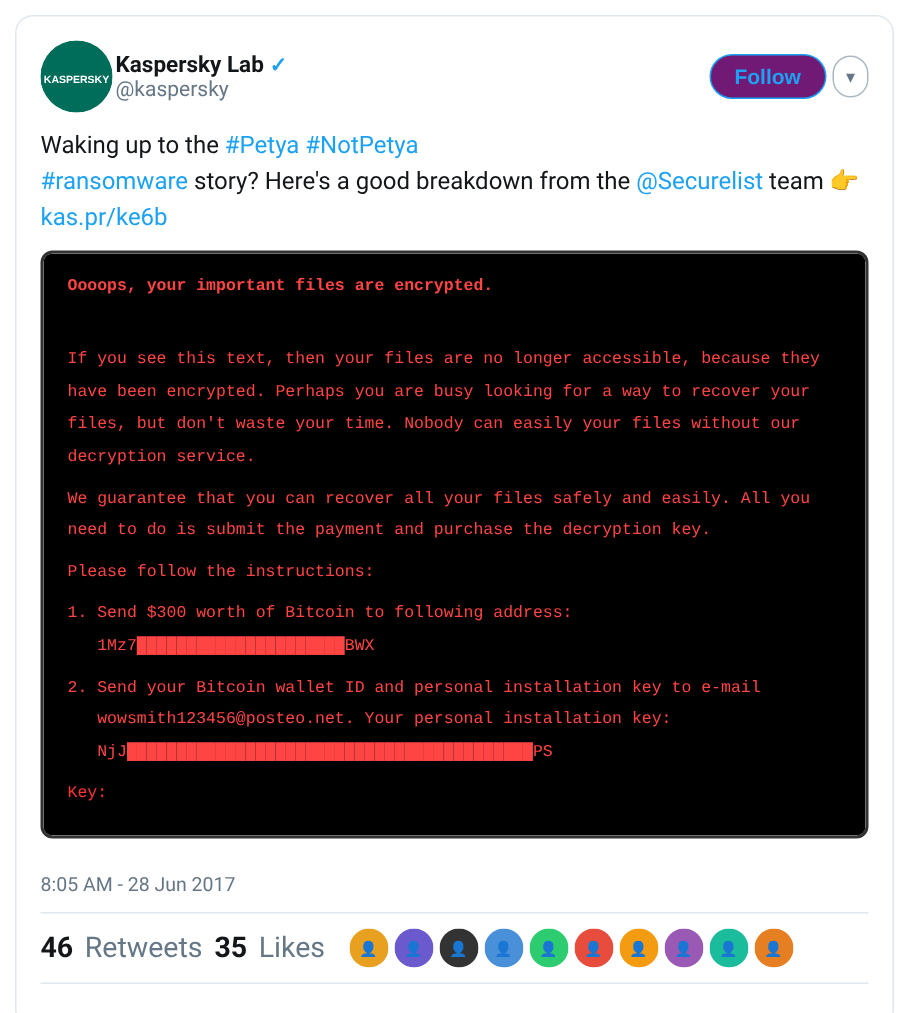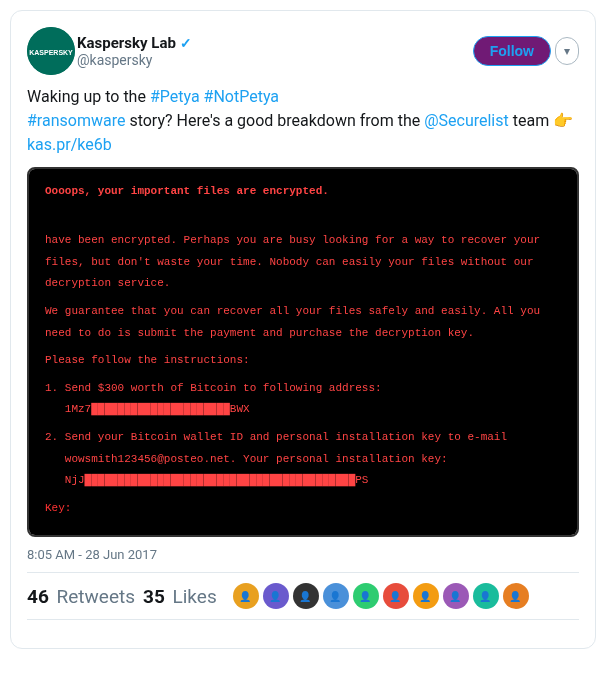--- a/index.html
+++ b/index.html
@@ -102,21 +102,21 @@
     }
     .mention {
       color: #1da1f2;
     }
     .link {
       color: #1da1f2;
     }
     .ransomware-image {
       border-radius: 8px;
       overflow: hidden;
-      margin-bottom: 10px;
+      margin-bottom: 24px;
       background: #8b5cf6;
       border: 2px solid #333;
     }
     .ransomware-screen {
       background: #000;
       padding: 14px 16px;
       font-family: 'Courier New', Courier, monospace;
       font-size: 11px;
       line-height: 1.6;
       color: #ff4444;
@@ -210,20 +210,21 @@
   <div class="tweet-body">
     <span>Waking up to the </span><span class="hashtag">#Petya</span><span> </span><span class="hashtag">#NotPetya</span><br>
     <span class="hashtag">#ransomware</span><span> story? Here's a good breakdown from the </span><span class="mention">@Securelist</span><span> team 👉</span><br>
     <span class="link">kas.pr/ke6b</span>
   </div>
 
   <div class="ransomware-image">
     <div class="ransomware-screen">
       <div class="ransom-line ransom-bold">Oooops, your important files are encrypted.</div>
       <div class="ransom-gap">&nbsp;</div>
+      <div class="ransom-line ransom-normal">If you see this text, then your files are no longer accessible, because they</div>
       <div class="ransom-line ransom-normal">have been encrypted.  Perhaps you are busy looking for a way to recover your</div>
       <div class="ransom-line ransom-normal">files, but don't waste your time.  Nobody can easily your files without our</div>
       <div class="ransom-line ransom-normal ransom-gap">decryption service.</div>
       <div class="ransom-line ransom-normal">We guarantee that you can recover all your files safely and easily.  All you</div>
       <div class="ransom-line ransom-normal ransom-gap">need to do is submit the payment and purchase the decryption key.</div>
       <div class="ransom-line ransom-normal ransom-gap">Please follow the instructions:</div>
       <div class="ransom-line ransom-normal">1. Send $300 worth of Bitcoin to following address:</div>
       <div class="ransom-line ransom-normal ransom-gap">&nbsp;&nbsp;&nbsp;1Mz7█████████████████████BWX</div>
       <div class="ransom-line ransom-normal">2. Send your Bitcoin wallet ID and personal installation key to e-mail</div>
       <div class="ransom-line ransom-normal">&nbsp;&nbsp;&nbsp;wowsmith123456@posteo.net. Your personal installation key:</div>

